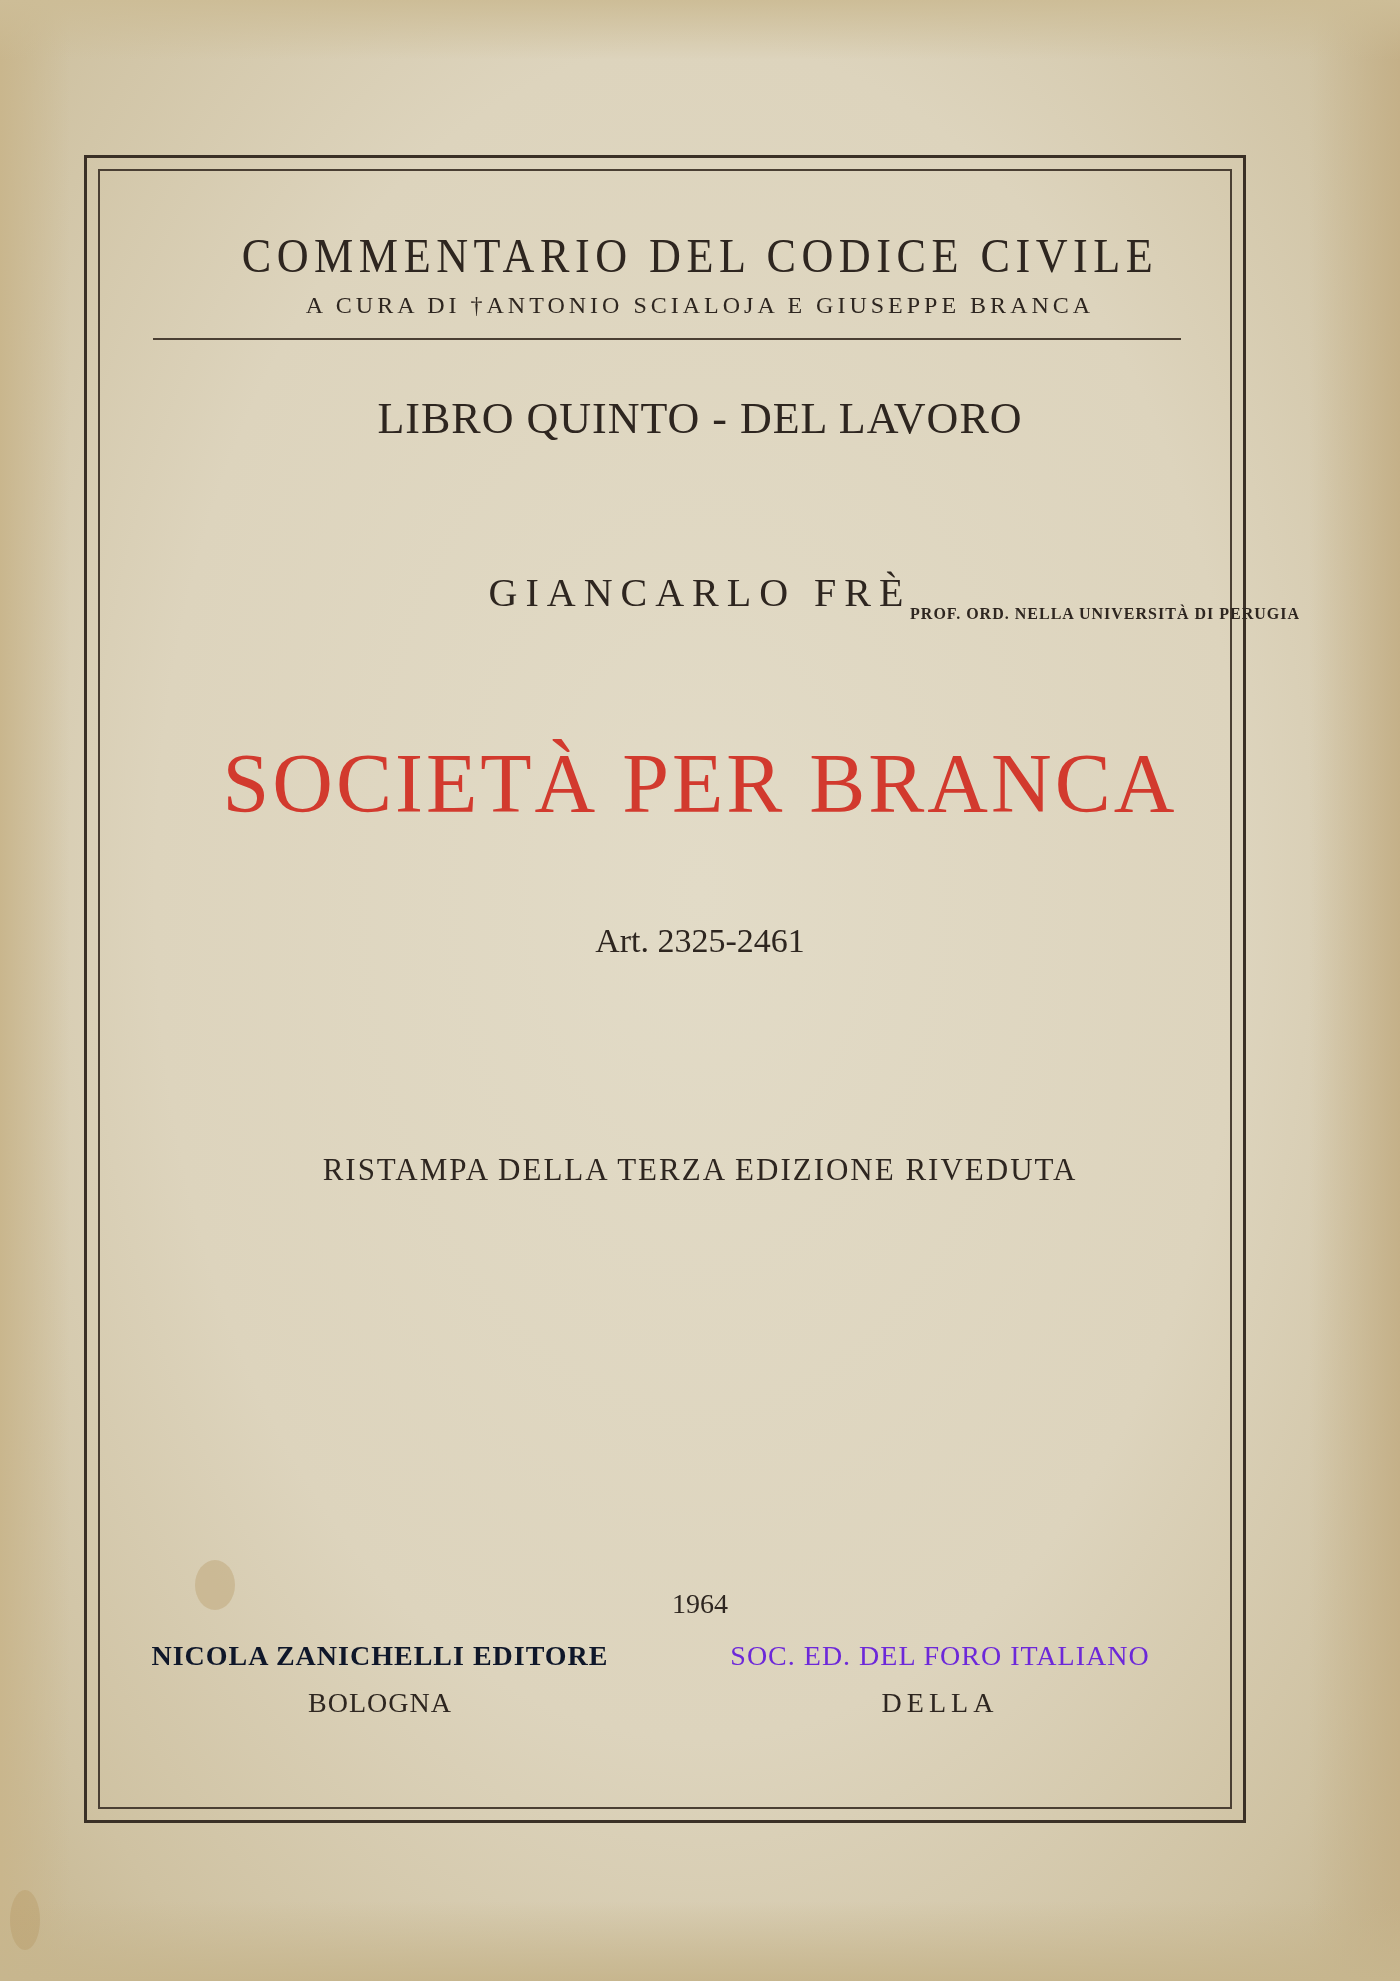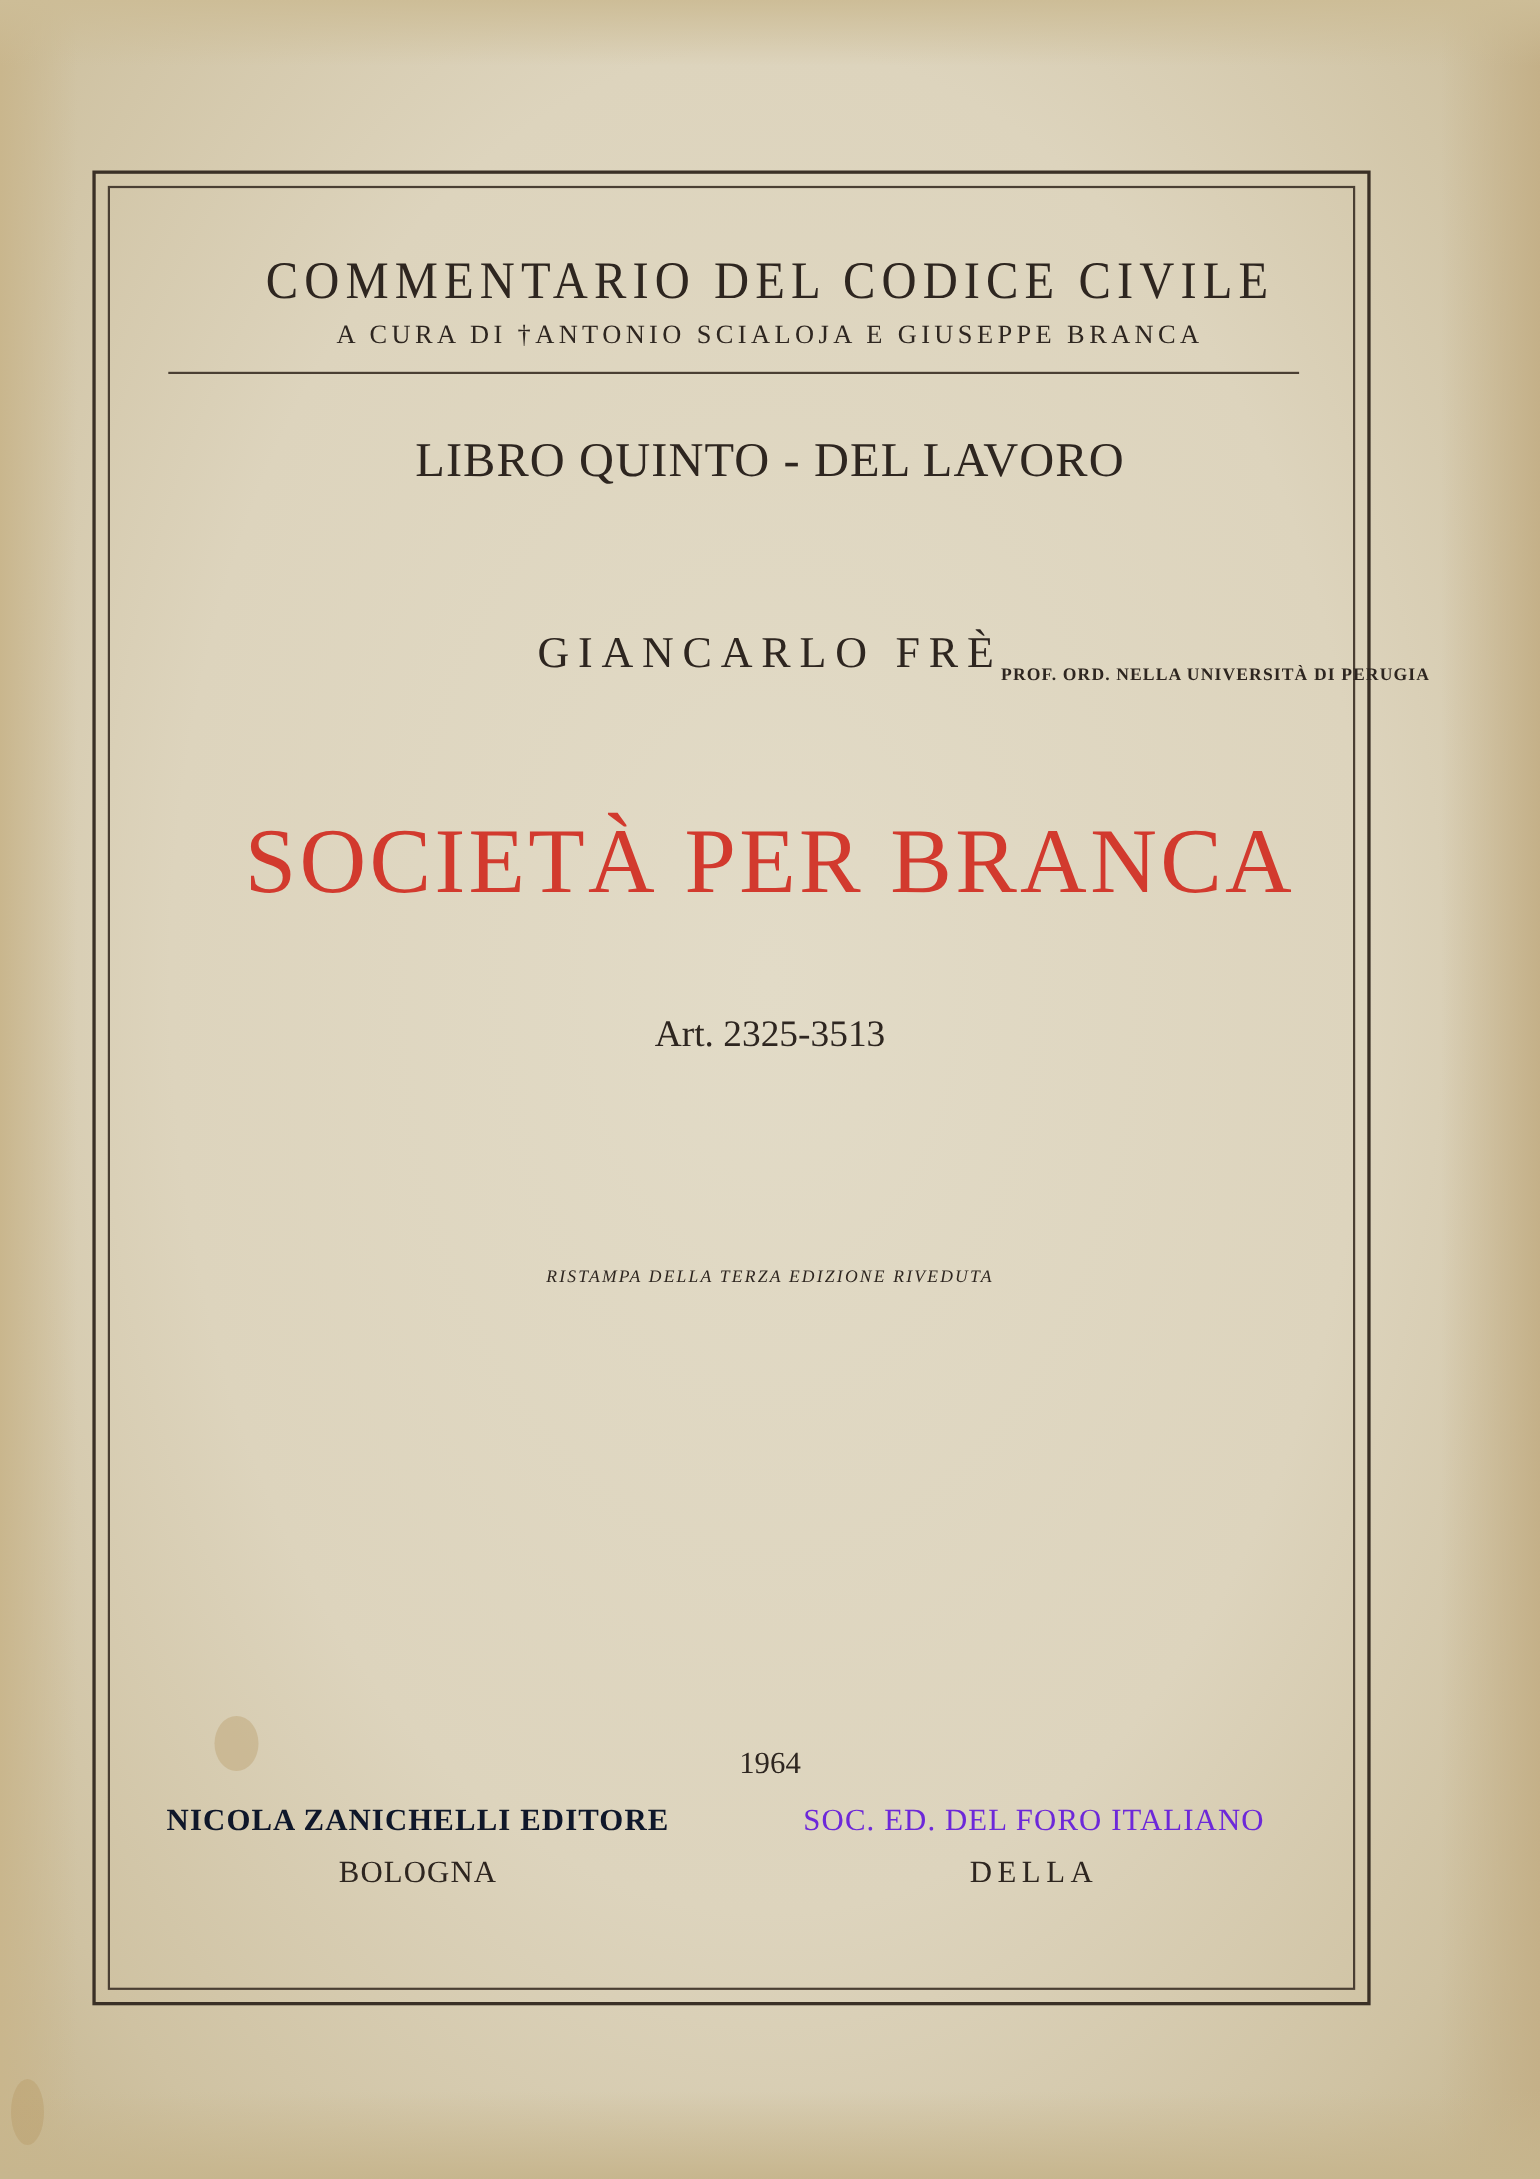--- a/index.html
+++ b/index.html
@@ -99,22 +99,21 @@
       font-size: 84px;
       color: #d23a2e;
       letter-spacing: 3px;
     }
     .articles {
       left: 100px; width: 1200px; top: 922px;
       font-size: 34px;
     }
     .edition {
       left: 100px; width: 1200px; top: 1152px;
-      font-size: 16px;
-      font-style: italic;
+      font-size: 31px;
       letter-spacing: 2px;
     }
     .year {
       left: 100px; width: 1200px; top: 1588px;
       font-size: 28px;
     }
     .pub-left-name {
       left: 140px; width: 480px; top: 1640px;
       font-size: 28px;
       color: #0f172a;
@@ -161,21 +160,21 @@
 <div class="line series-editors">A CURA DI †ANTONIO SCIALOJA E GIUSEPPE BRANCA</div>
 <div class="rule"></div>
 
 <div class="line book-title">LIBRO QUINTO - DEL LAVORO</div>
 
 <div class="line author">GIANCARLO FRÈ</div>
 <div class="line affiliation">PROF. ORD. NELLA UNIVERSITÀ DI PERUGIA</div>
 
 <div class="line main-title">SOCIETÀ PER BRANCA</div>
 
-<div class="line articles">Art. 2325-3513</div>
+<div class="line articles">Art. 2325-2461</div>
 
 <div class="line edition">RISTAMPA DELLA TERZA EDIZIONE RIVEDUTA</div>
 
 <div class="line year">1964</div>
 
 <div class="line pub-left-name">NICOLA ZANICHELLI EDITORE</div>
 <div class="line pub-right-name">SOC. ED. DEL FORO ITALIANO</div>
 <div class="line pub-left-city">BOLOGNA</div>
 <div class="line pub-right-city">DELLA</div>
 

